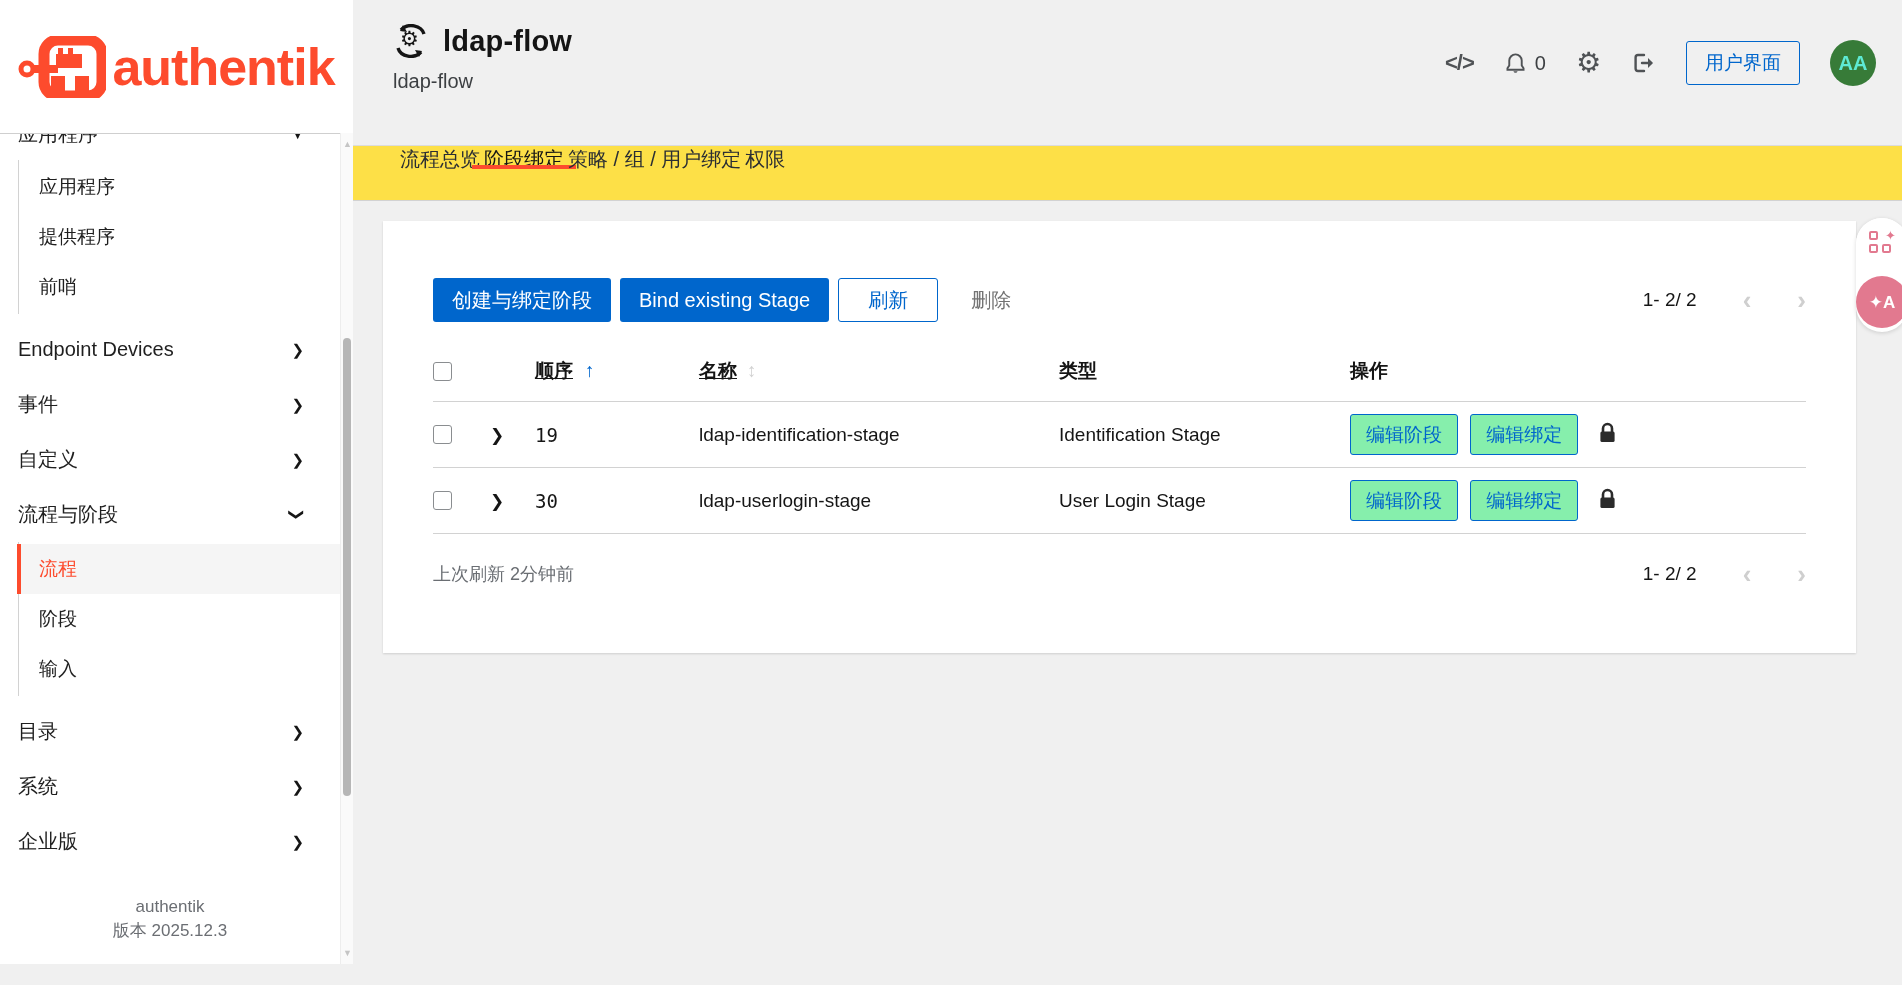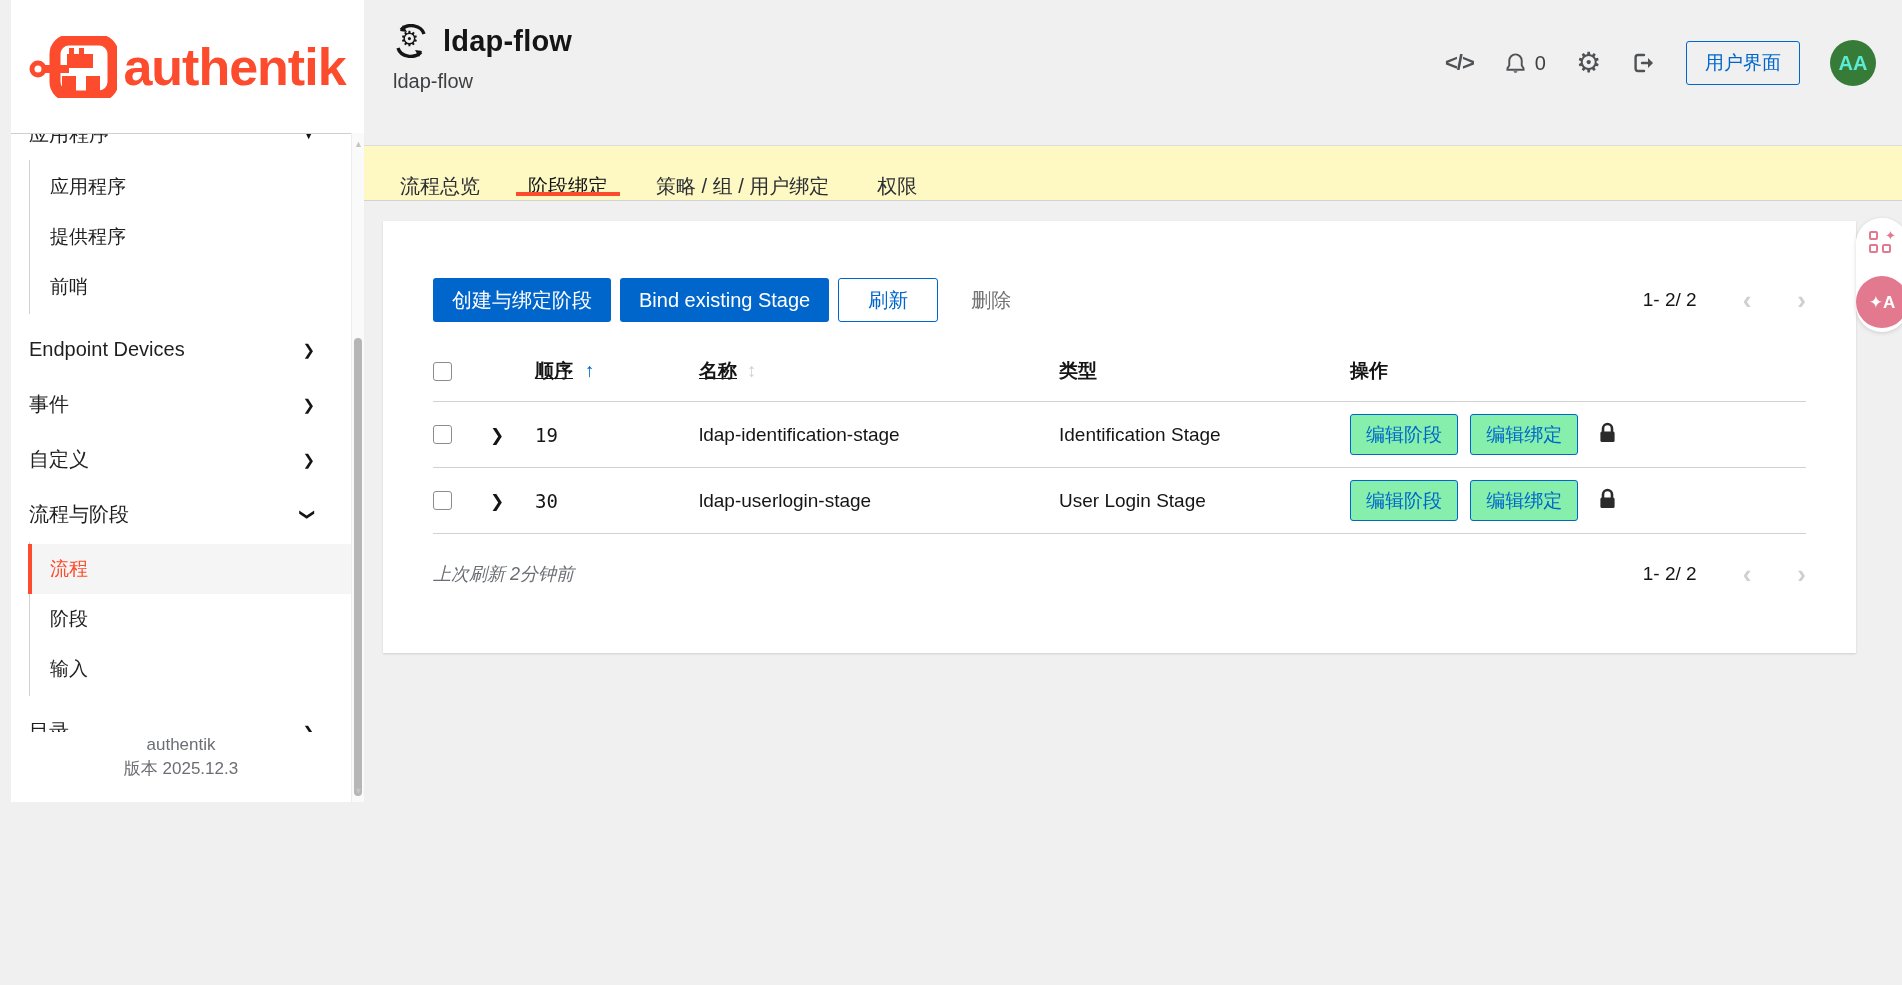--- a/index.html
+++ b/index.html
@@ -3,21 +3,21 @@
 <meta charset="utf-8">
 <style>
   * { box-sizing: border-box; margin: 0; padding: 0; }
   html,body { width:1902px; height:985px; overflow:hidden; }
   body {
     font-family: "Liberation Sans", "DejaVu Sans", sans-serif;
     background:#f0f0f0; color:#151515; position:relative;
   }
 
   
-  .sidebar { position:absolute; left:11px; top:0; width:353px; height:802px; background:#fff; z-index:5; }
+  .sidebar { position:absolute; left:0; top:0; width:353px; height:964px; background:#fff; z-index:5; }
   .logo-area { height:133px; display:flex; align-items:center; justify-content:center; }
   .logo { display:flex; align-items:center; gap:6px; cursor:pointer; }
   .logo-word { font-size:52px; font-weight:700; color:#fd4b2d; letter-spacing:-1px; line-height:1; }
   .nav { position:absolute; top:133px; left:0; right:13px; bottom:70px; overflow:hidden; border-top:1px solid #cfcfcf; }
   .nav-group-head { display:flex; align-items:center; justify-content:space-between; height:52px; padding:0 36px 0 18px; font-size:20px; color:#1f1f1f; cursor:pointer; }
   .nav-group-head.clipped { margin-top:-26px; }
   .nav-top { display:flex; align-items:center; justify-content:space-between; height:55px; padding:0 36px 0 18px; font-size:20px; color:#1f1f1f; cursor:pointer; list-style:none; }
   ul.subnav { list-style:none; margin:0 0 8px 18px; border-left:1px solid #d2d2d2; padding:2px 0; }
   ul.subnav li { position:relative; height:50px; display:flex; align-items:center; padding-left:20px; font-size:19px; color:#1f1f1f; cursor:pointer; }
   ul.subnav li.active { background:#f5f5f5; color:#fd4b2d; }
@@ -44,21 +44,21 @@
   .header-actions { position:absolute; right:26px; top:40px; display:flex; align-items:center; gap:30px; }
   .hicon { color:#4f5255; display:flex; align-items:center; cursor:pointer; }
   .hicon svg { display:block; }
   .code-glyph { font-size:22px; font-weight:700; color:#4f5255; letter-spacing:-1px; }
   .gear-glyph { font-size:28px; color:#4f5255; line-height:1; }
   .bell-wrap { display:flex; align-items:center; gap:8px; font-size:20px; color:#3c3f42; }
   .ui-btn { border:1px solid #0066cc; color:#0066cc; background:transparent; border-radius:3px; font-size:19px; padding:8px 18px; cursor:pointer; font-family:Liberation Mono, monospace; }
   .avatar { width:46px; height:46px; border-radius:50%; background:#377b38; color:#5eead4; font-size:20px; font-weight:700; display:flex; align-items:center; justify-content:center; cursor:pointer; }
 
   
-  .tabbar { height:55px; background:#fef9c3; border-bottom:1px solid #d2d2d2; display:flex; align-items:flex-end; padding-left:45px; gap:44px; }
+  .tabbar { height:55px; background:#fde047; border-bottom:1px solid #d2d2d2; display:flex; align-items:flex-start; padding-left:45px; }
   .tab { position:relative; display:flex; align-items:center; font-size:20px; color:#2b2e33; cursor:pointer; padding:0 2px; }
   .tab.active { color:#151515; }
   .tab.active::after { content:""; position:absolute; left:-10px; right:-10px; bottom:4px; height:4px; background:#fd4b2d; }
 
   
   .content { padding:20px 46px 13px 30px; }
   .card { background:#fff; box-shadow:0 1px 2px rgba(0,0,0,0.14); height:432px; padding:57px 50px 0 50px; }
   .toolbar { display:flex; align-items:center; }
   .btn { font-family:inherit; font-size:20px; height:44px; border-radius:3px; cursor:pointer; }
   .btn.primary { background:#0066cc; color:#fff; border:none; padding:0 19px; margin-right:9px; }
@@ -74,21 +74,21 @@
   .sortable { text-decoration:underline; cursor:pointer; }
   .sort-arrow { color:#0066cc; font-weight:bold; font-size:19px; margin-left:12px; }
   .sort-idle { color:#d2d2d2; font-weight:bold; font-size:19px; margin-left:10px; }
   .cbx { width:19px; height:19px; border:1px solid #8a8d90; border-radius:3px; background:#fff; cursor:pointer; }
   .row-chev { font-size:17px; font-weight:bold; color:#151515; cursor:pointer; }
   .order-val { font-family:"DejaVu Sans Mono", monospace; font-size:19px; }
   .act-btn { font-family:inherit; font-size:19px; color:#0066cc; background:#86efac; border:1px solid #0066cc; border-radius:3px; height:41px; padding:0 15px; margin-right:7px; cursor:pointer; }
   .lock { display:inline-block; vertical-align:middle; margin-left:6px; }
 
   .card-footer { display:flex; align-items:center; margin-top:27px; }
-  .refresh-note { font-size:18px; font-style:italic; color:#6a6e73; }
+  .refresh-note { font-size:18px; color:#6a6e73; }
 
   
   .fab-pill { position:absolute; right:-6px; top:218px; width:52px; height:114px; background:#fff; border-radius:26px; box-shadow:0 1px 4px rgba(0,0,0,0.15); }
   .fab { position:absolute; right:-6px; width:52px; height:52px; border-radius:50%; display:flex; align-items:center; justify-content:center; cursor:pointer; }
   .fab.top { top:218px; background:#fff; }
   .fab.bottom { top:276px; background:#e2798f; color:#fff; }
   .grid-spark { position:relative; width:26px; height:26px; }
   .grid-spark i { position:absolute; width:9px; height:9px; border:2px solid #e2798f; border-radius:2px; }
   .grid-spark i.a { left:0; top:0; } .grid-spark i.b { left:0; top:13px; } .grid-spark i.c { left:13px; top:13px; }
   .grid-spark .sp { position:absolute; right:-1px; top:-3px; color:#e2798f; font-size:13px; border:none; width:auto; height:auto; }

